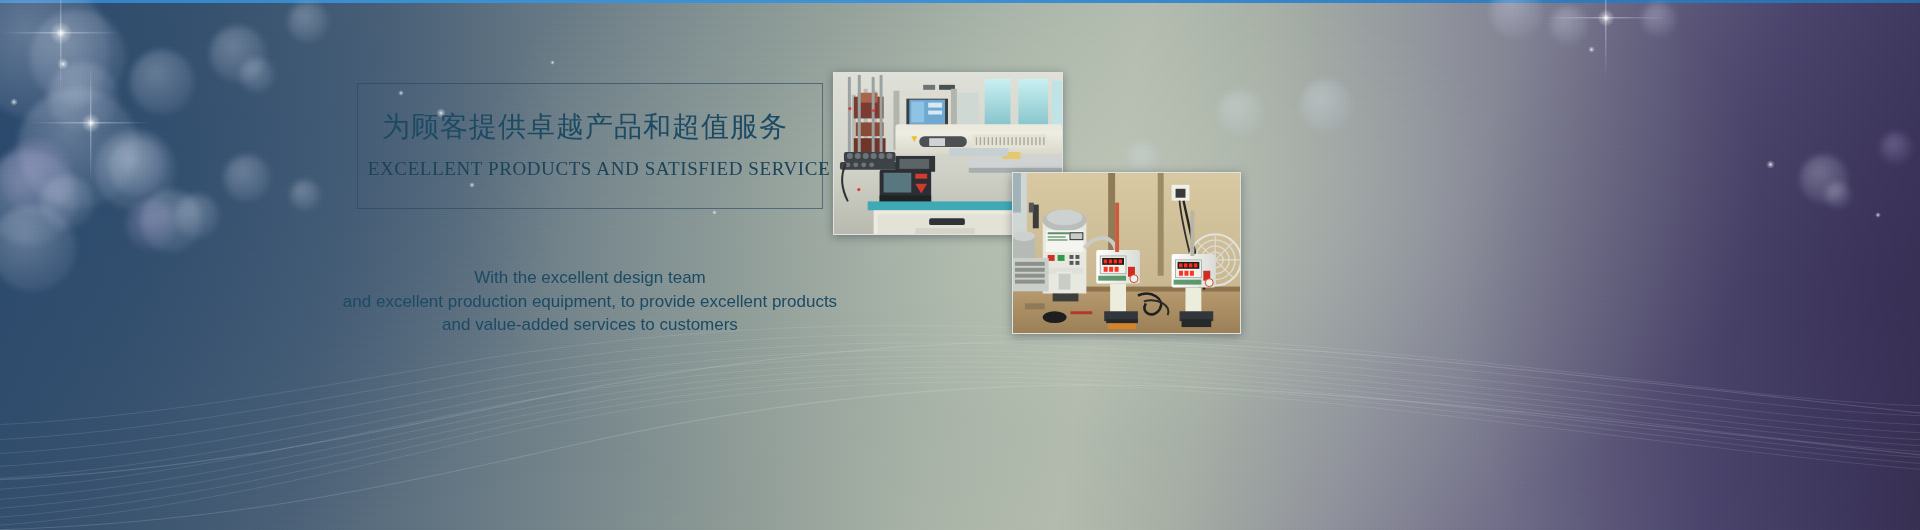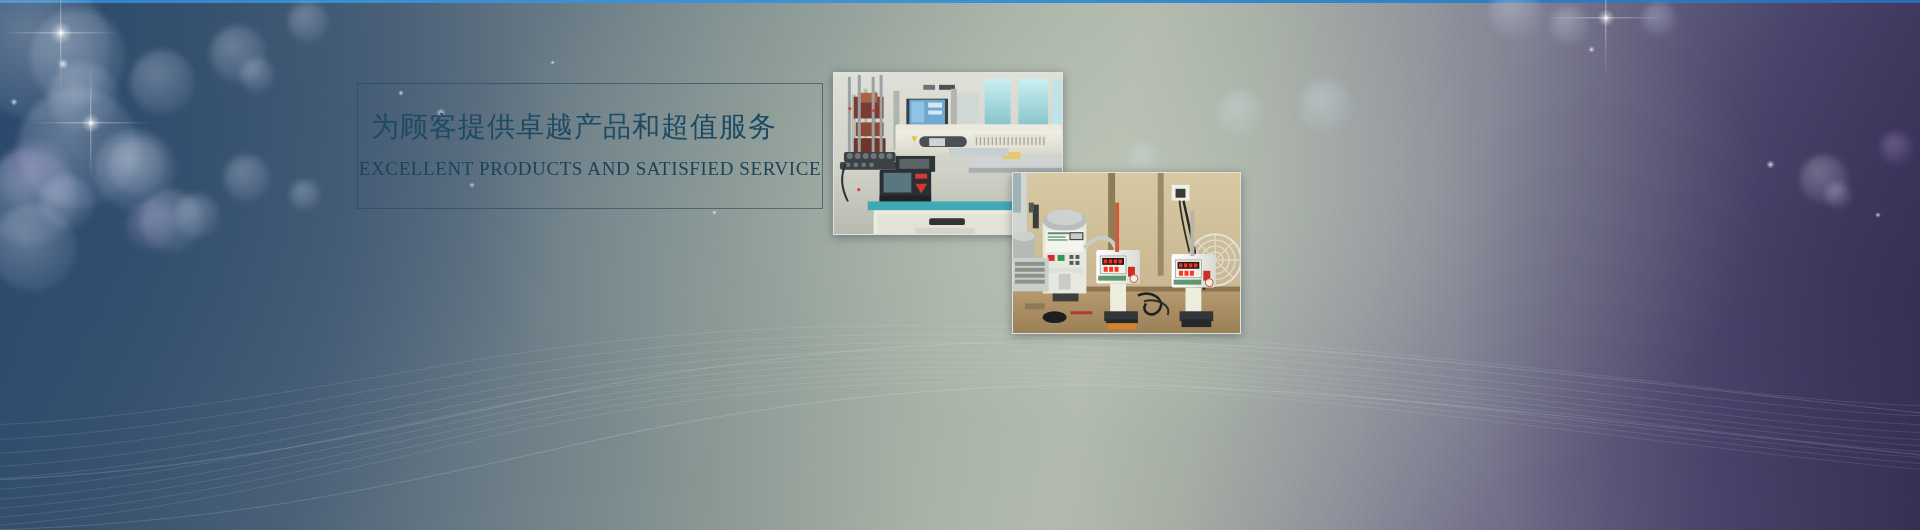--- a/index.html
+++ b/index.html
@@ -81,32 +81,33 @@
       repeating-linear-gradient(0deg, rgba(255,255,255,.09) 0 1px, rgba(0,0,0,.09) 1px 2px),
       repeating-linear-gradient(90deg, rgba(255,255,255,.07) 0 1px, rgba(0,0,0,.07) 1px 2px);
   }
   
   .frame{
     position:absolute;left:357px;top:83px;width:466px;height:126px;
     border:1px solid rgba(40,72,94,.62);
     box-sizing:border-box;
   }
   .headline{
-    position:absolute;left:341px;top:108px;width:466px;
+    position:absolute;left:352px;top:108px;width:466px;
     text-align:center;
     font-size:28px;letter-spacing:1px;color:#1d4a63;
     font-family:"Liberation Sans", sans-serif;
     white-space:nowrap;
   }
   .subhead{
     position:absolute;left:357px;top:158px;width:466px;
     text-align:center;
     font-family:"Liberation Serif", serif;
     font-size:19px;letter-spacing:.6px;color:#1d4358;
     white-space:nowrap;
+    padding-left:9px;
   }
   .slogan{
     position:absolute;left:357px;top:227px;width:466px;
     text-align:center;
     font-size:23px;color:#17394d;
     letter-spacing:15px;
     text-indent:15px;
     white-space:nowrap;
     font-family:"Liberation Sans", sans-serif;
   }
@@ -204,20 +205,25 @@
     </g>
   </svg>
 
   <div class="grain"></div>
 
   <div class="frame"></div>
 
   <div class="headline">为顾客提供卓越产品和超值服务</div>
   <div class="subhead">EXCELLENT PRODUCTS AND SATISFIED SERVICE</div>
 
+  <div class="paragraph">
+    <div>With the excellent design team</div>
+    <div>and excellent production equipment, to provide excellent products</div>
+    <div>and value-added services to customers</div>
+  </div>
 
   <div class="photo photo-1">
     <svg class="ph-svg" viewBox="0 0 230 163" preserveAspectRatio="none">
       <defs>
         <linearGradient id="wallg" x1="0" y1="0" x2="0" y2="1">
           <stop offset="0" stop-color="#dfe0d8"></stop>
             <stop offset="1" stop-color="#c6c8bd"></stop>
         </linearGradient>
         <linearGradient id="wing" x1="0" y1="0" x2="0" y2="1">
           <stop offset="0" stop-color="#c9f0f2"></stop>

